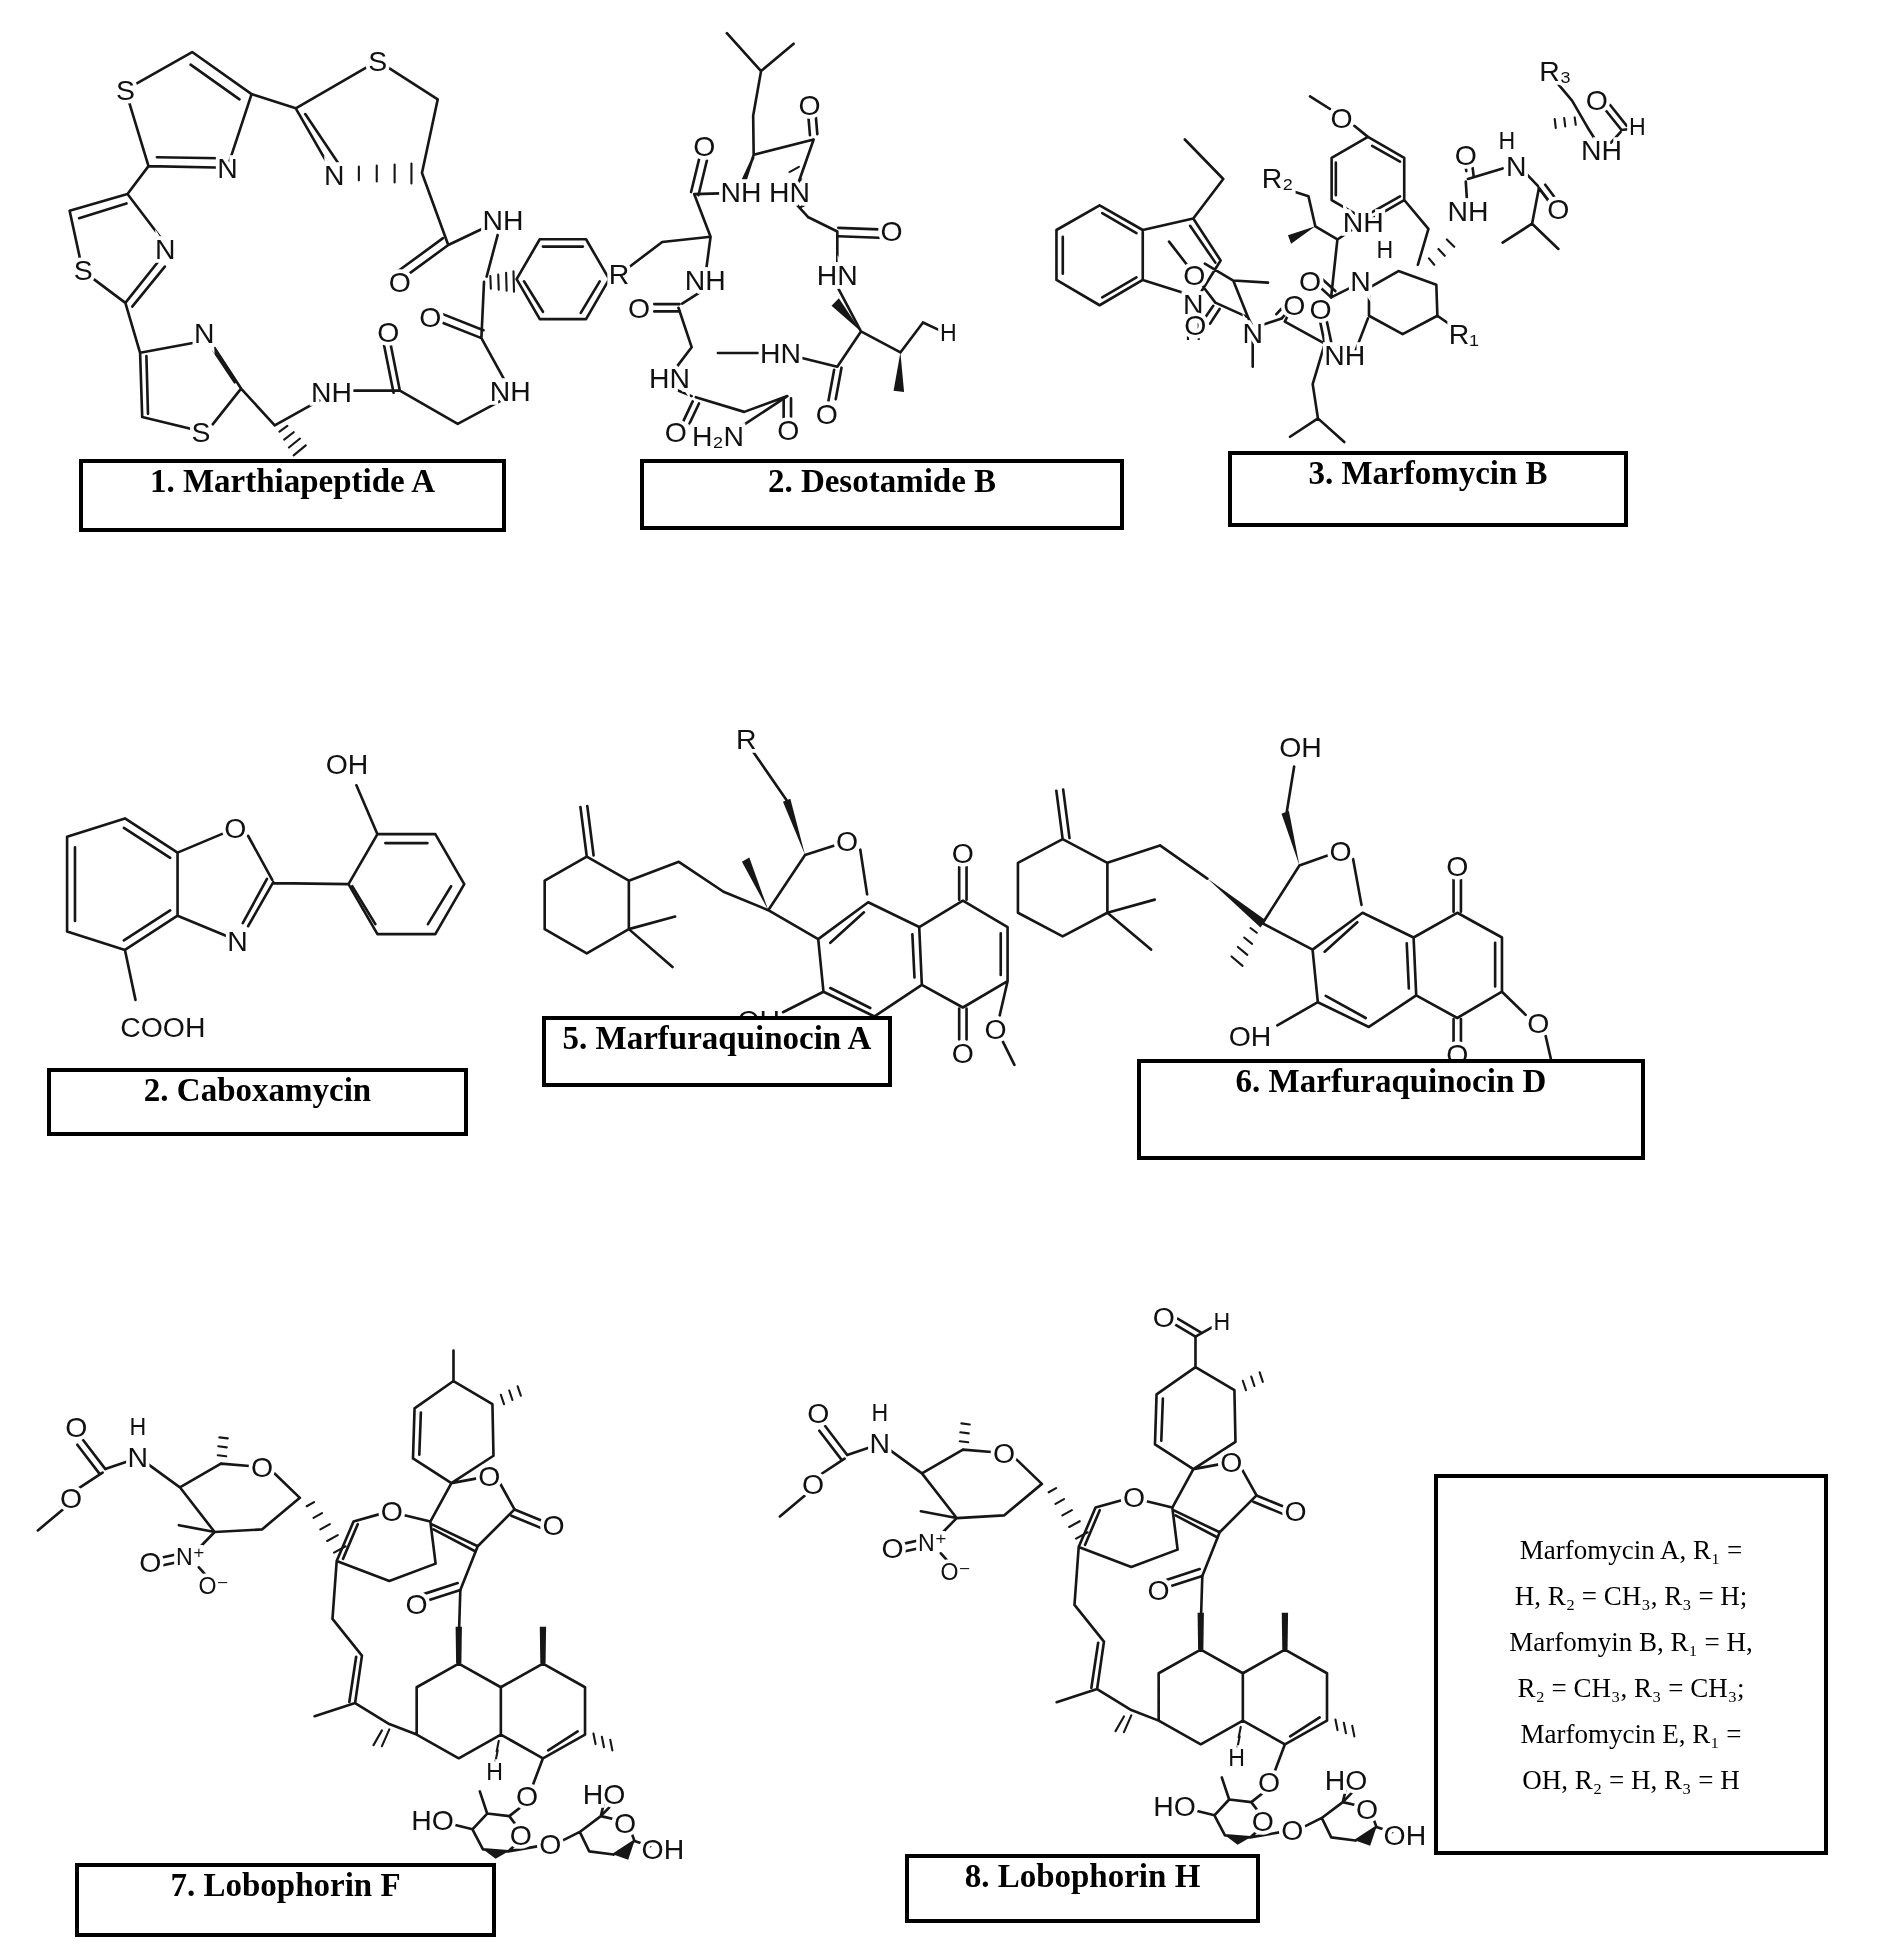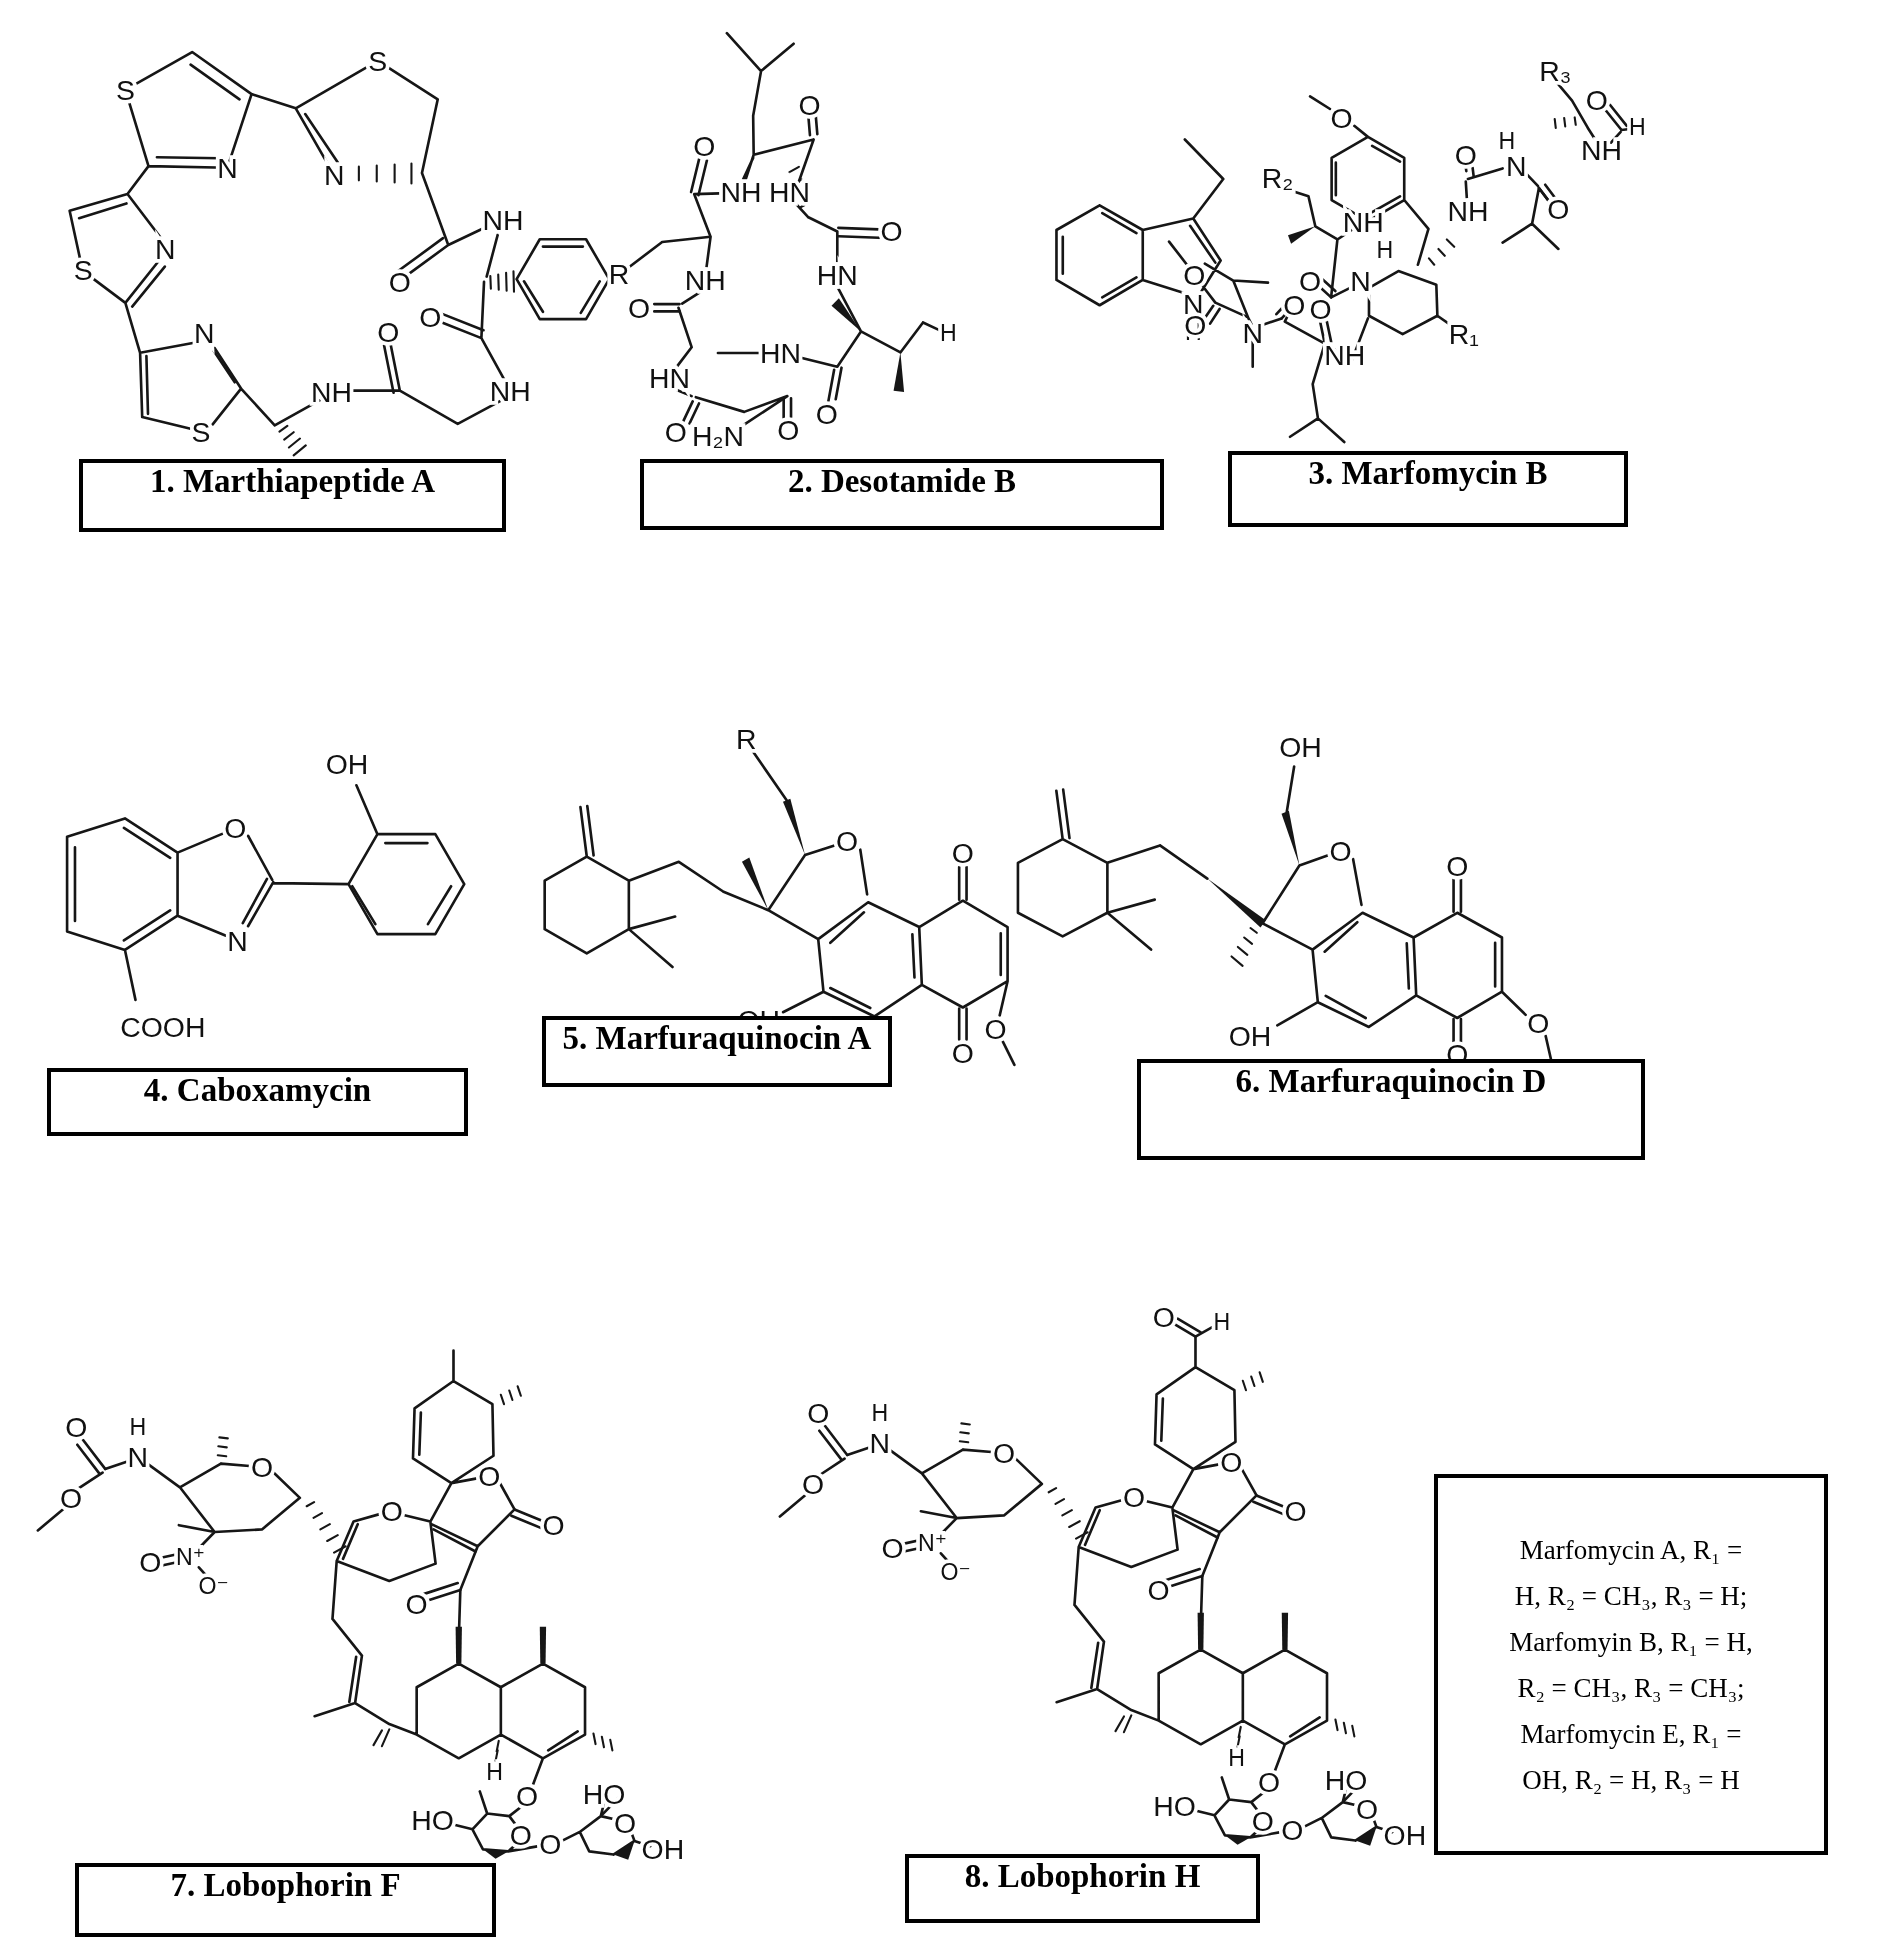--- a/index.html
+++ b/index.html
@@ -231,28 +231,28 @@
         <text x="1108" y="862">HO</text>
         <text x="1148" y="918">O</text>
         <text x="1220" y="968">OH</text>
       </g>
     </g>
   </svg>
 
   <div class="clabel" style="left:79px;top:459px;width:427px;height:73px">
     <span>1. Marthiapeptide A</span>
   </div>
-  <div class="clabel" style="left:640px;top:459px;width:524px;height:71px">
+  <div class="clabel" style="left:640px;top:459px;width:484px;height:71px">
     <span>2. Desotamide B</span>
   </div>
   <div class="clabel" style="left:1228px;top:451px;width:400px;height:76px">
     <span>3. Marfomycin B</span>
   </div>
   <div class="clabel" style="left:47px;top:1068px;width:421px;height:68px">
-    <span>4. Caboxamycin</span>
+    <span>2. Caboxamycin</span>
   </div>
   <div class="clabel" style="left:542px;top:1016px;width:350px;height:71px">
     <span>5. Marfuraquinocin A</span>
   </div>
   <div class="clabel tall" style="left:1137px;top:1059px;width:508px;height:101px">
     <span>6. Marfuraquinocin D</span>
   </div>
   <div class="clabel" style="left:75px;top:1863px;width:421px;height:74px">
     <span>7. Lobophorin F</span>
   </div>

